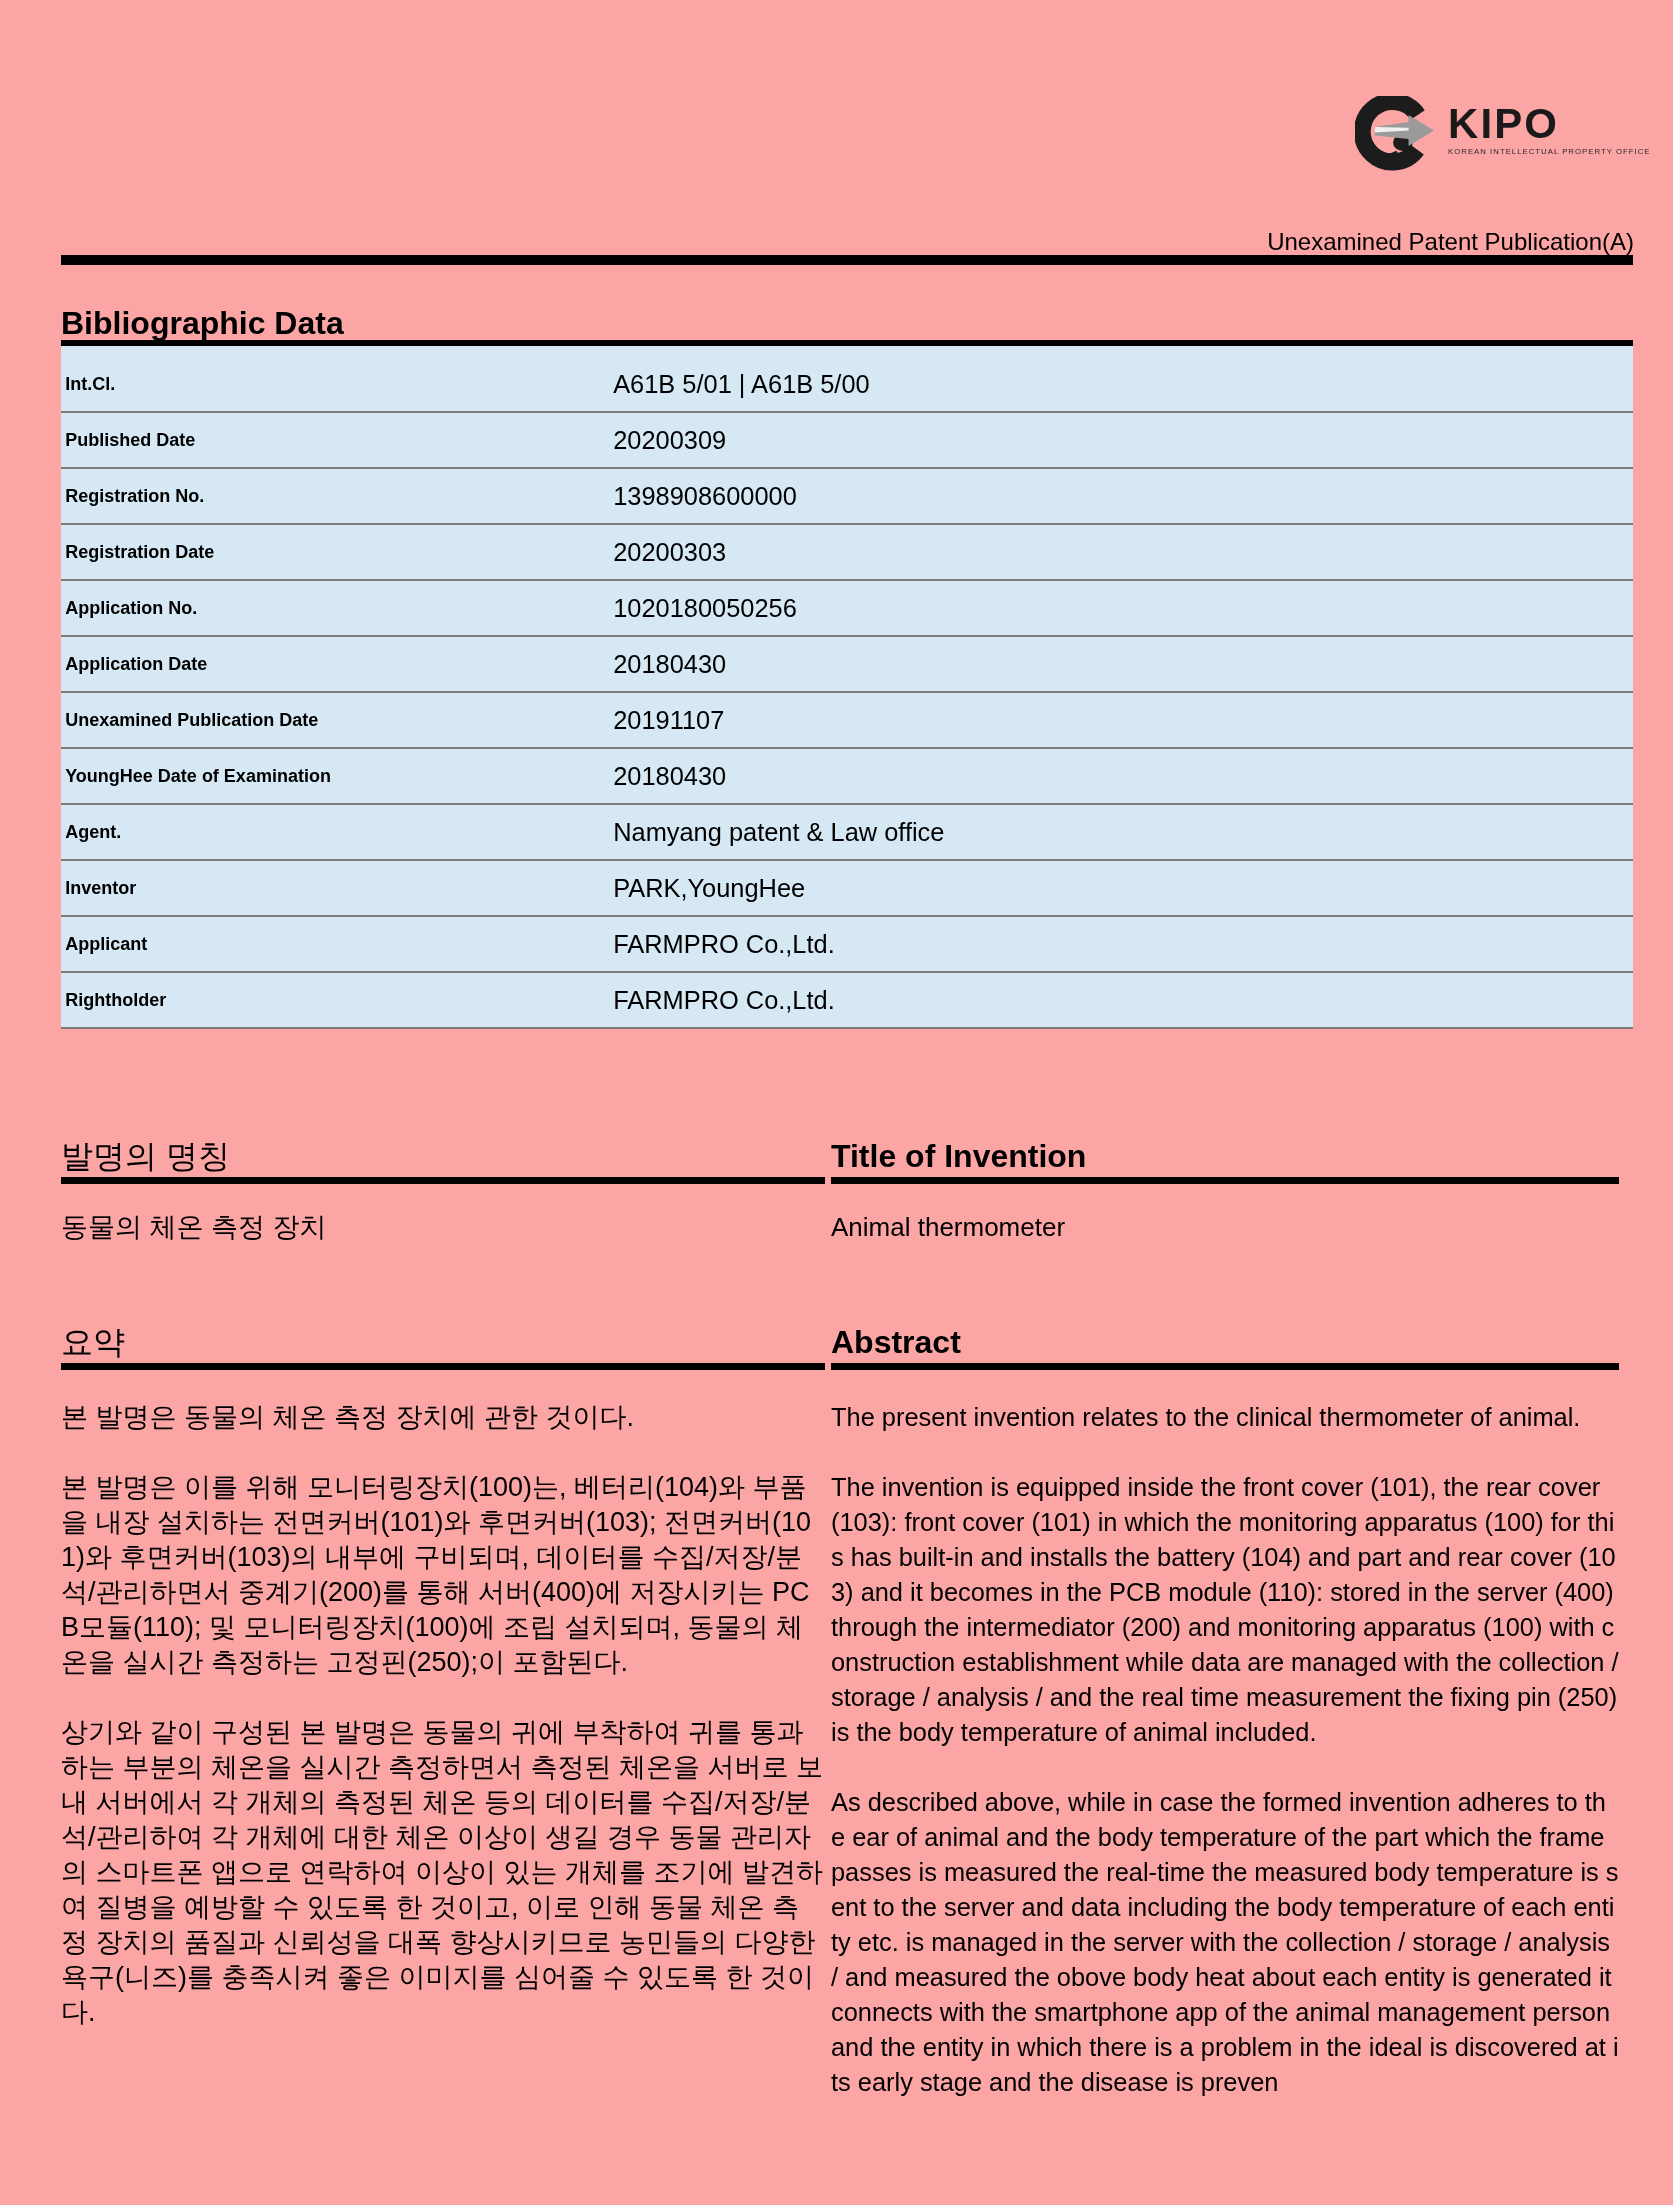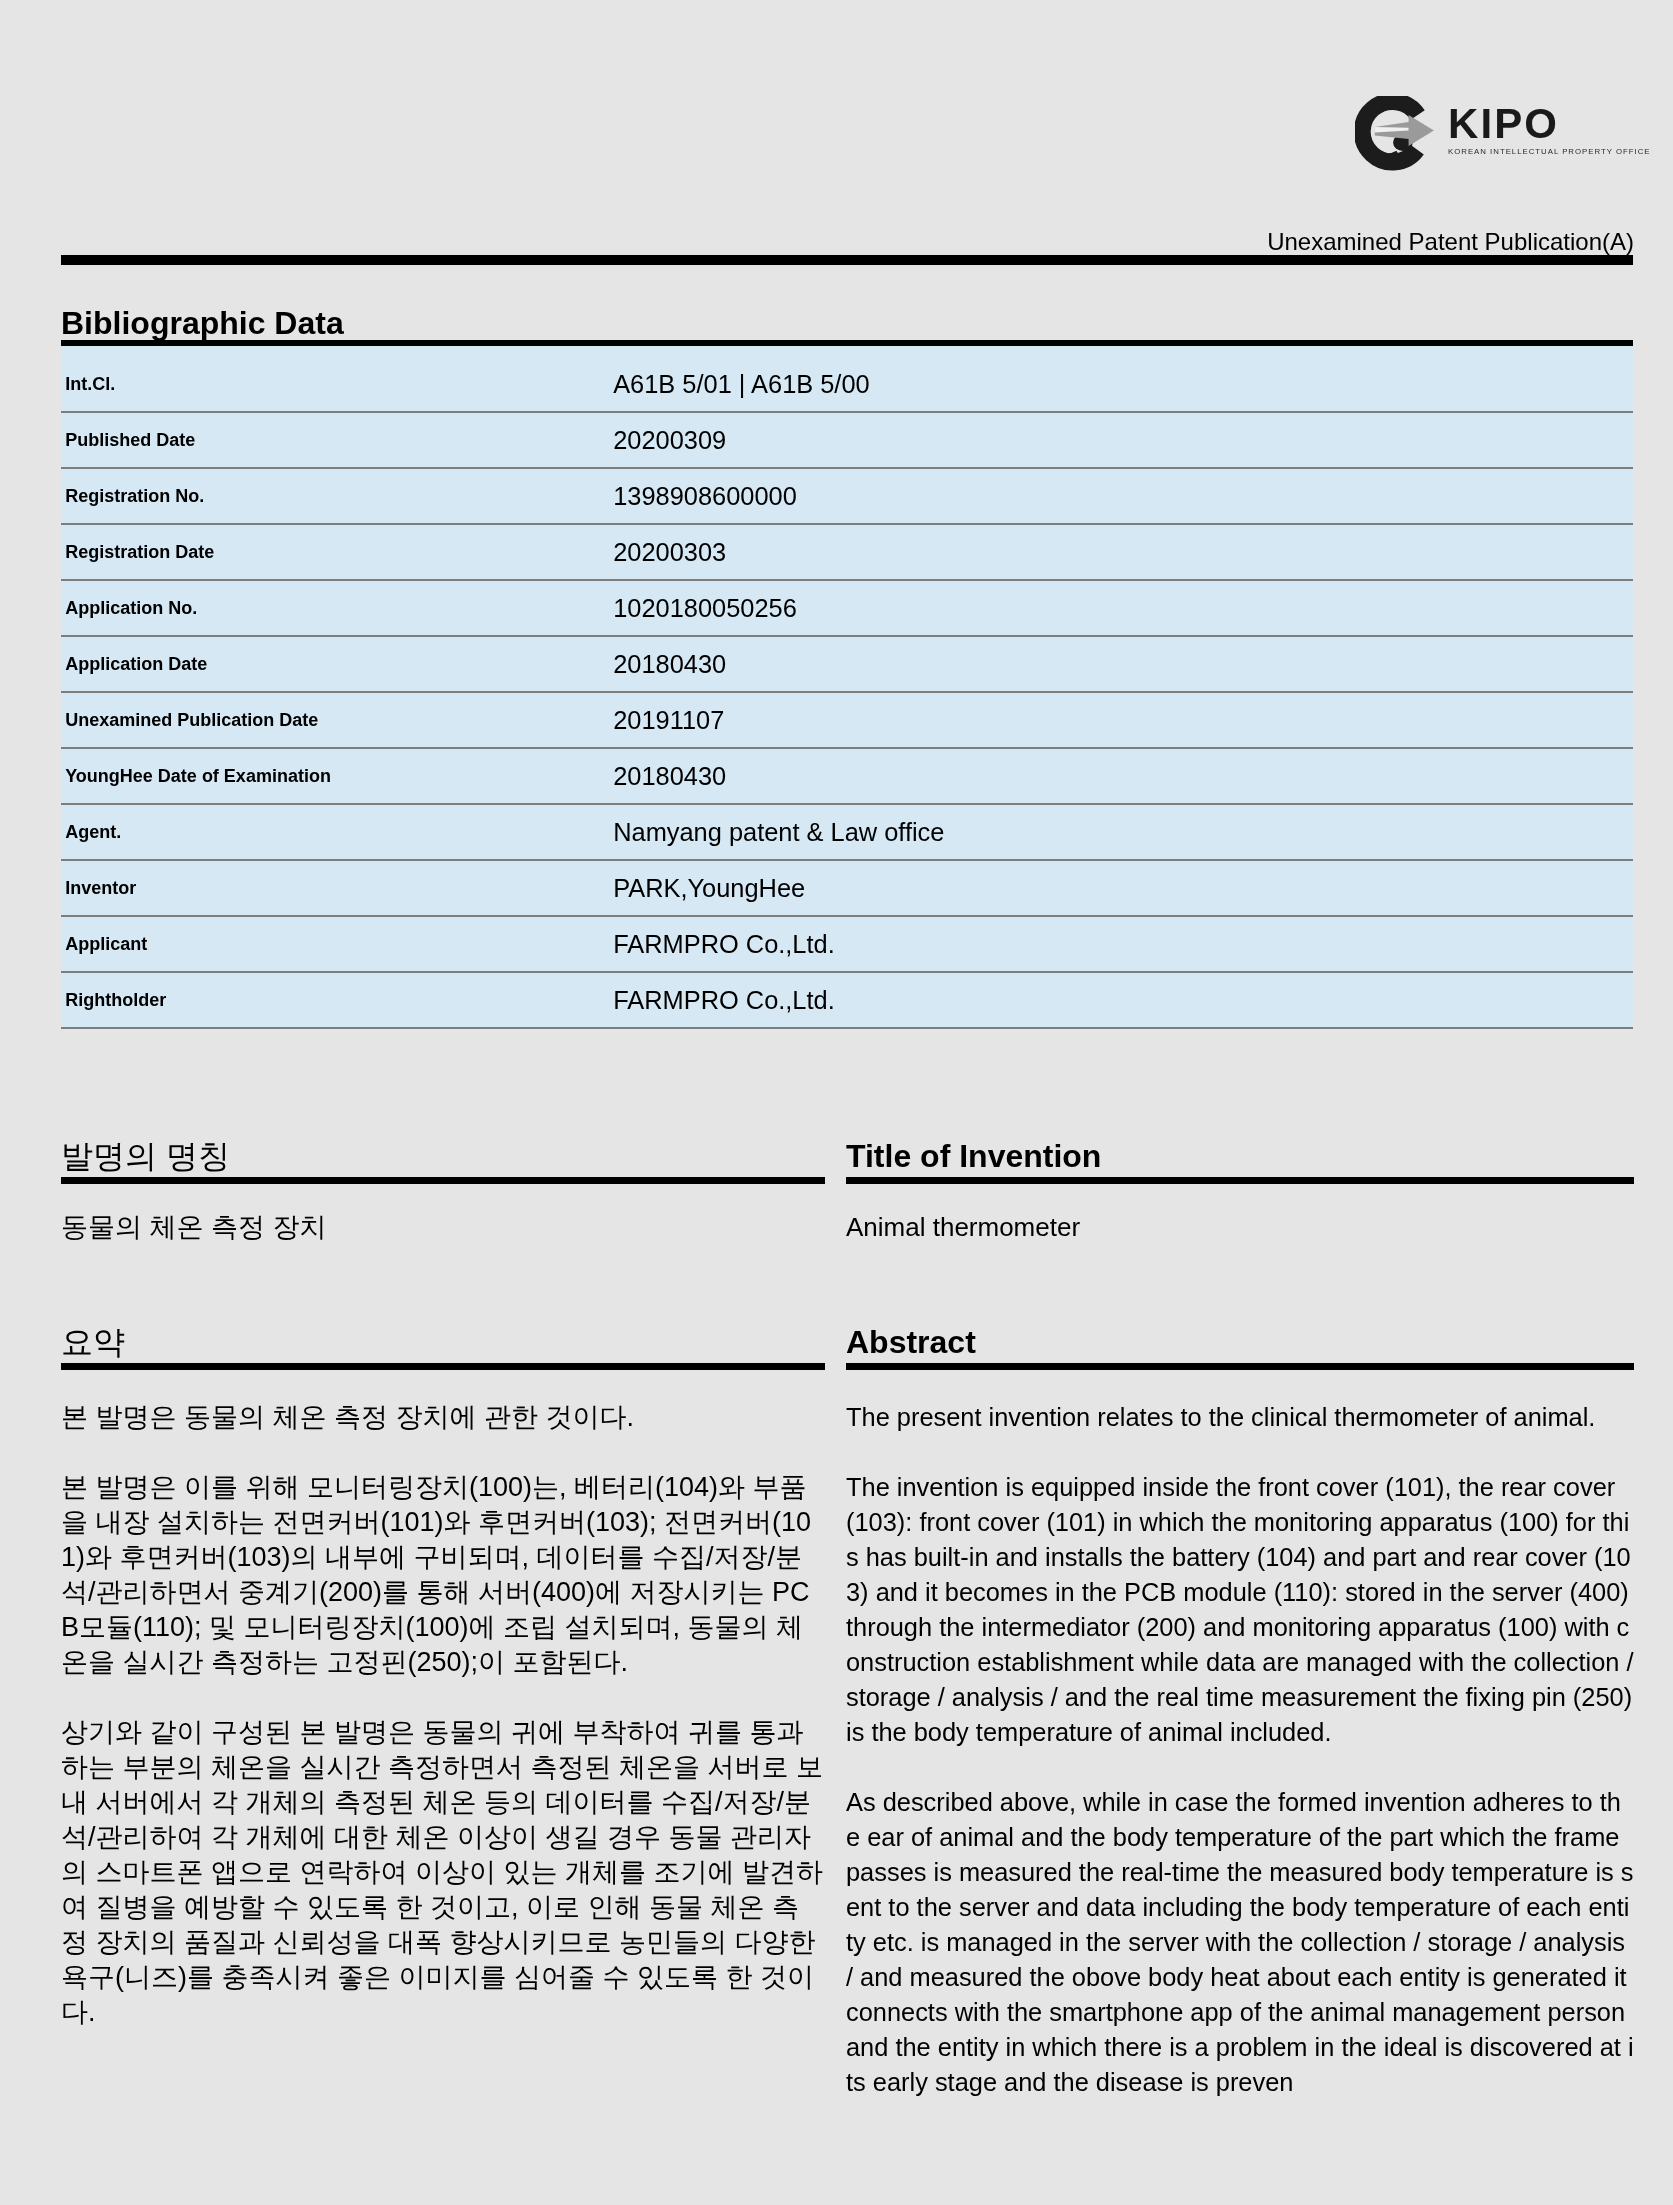--- a/index.html
+++ b/index.html
@@ -1,20 +1,20 @@
 <!DOCTYPE html>
 <html style="font-size:11.3px"><head>
 <meta charset="utf-8">
 <style>
   html, body { margin: 0; padding: 0; background: #888; }
   .page {
     position: relative;
     width: 1674px;
     height: 2205px;
-    background: #e5e5e5;
+    background: #fca5a5;
     font-family: "Liberation Sans", "DejaVu Sans", sans-serif;
     color: #000;
     overflow: hidden;
     margin: 0 auto;
   }
 
   
   .logo {
     position: absolute;
     top: 96px;
@@ -95,21 +95,21 @@
   }
   .biblio-row .val { font-size: 25.4px; }
 
   
   .columns {
     position: absolute;
     top: 1135px;
     left: 61px;
     width: 1572px;
     display: flex;
-    gap: 21px;
+    gap: 6px;
   }
   .col { box-sizing: border-box; }
   .col-left  { width: 764px; flex: 0 0 764px; }
   .col-right { width: 788px; flex: 0 0 788px; }
 
   .sec-head {
     margin: 0;
     font-size: 32px;
     line-height: 42px;
     height: 42px;

